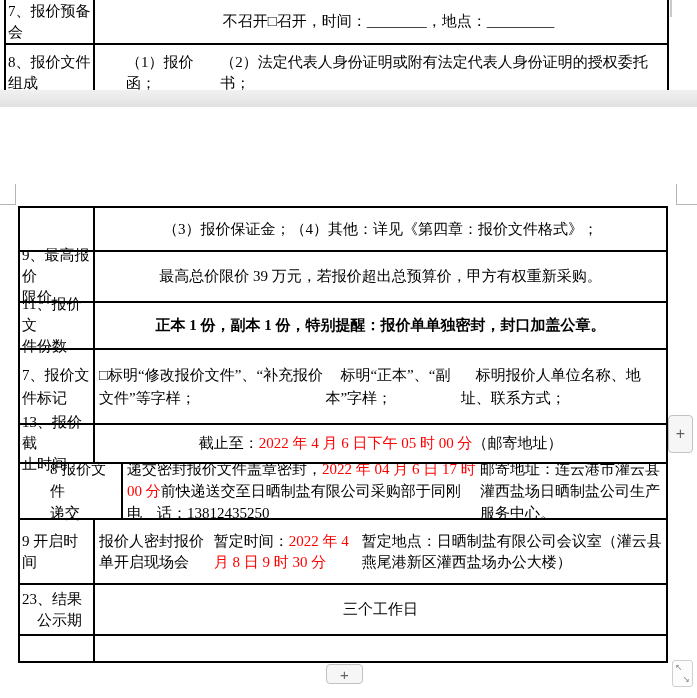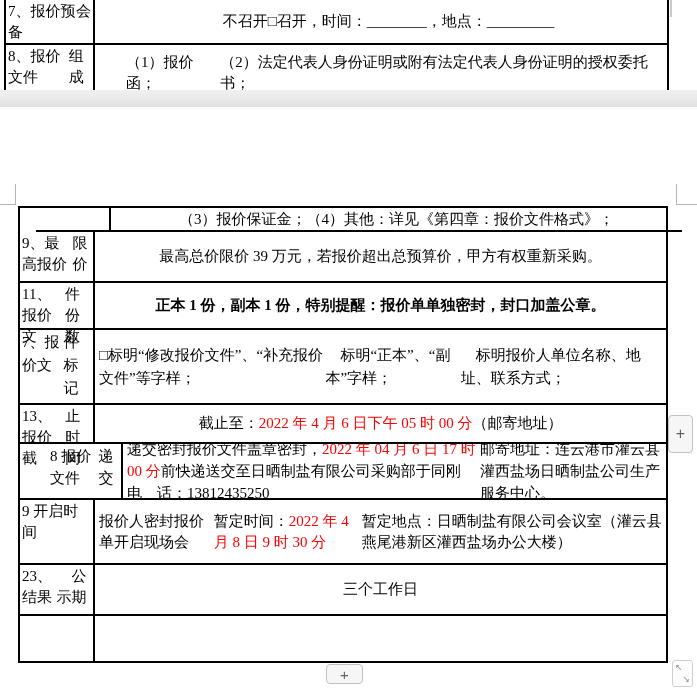--- a/index.html
+++ b/index.html
@@ -18,38 +18,38 @@
   #page2 { top:107px; height:591px; }
 
   
   .tbl { position:absolute; background:#fff; }
   #tbl1 { left:4px; top:0; width:665px; height:100px;
           border-left:2px solid #000; border-right:2px solid #000; }
   #tbl2 { left:18px; top:99px; width:650px; height:457px; border:2px solid #000; }
 
   .trow { display:flex; width:100%; border-bottom:2px solid #000; }
   .trow.last { border-bottom:none; }
-  .c1 { border-right:2px solid #000; display:flex; 
+  .c1 { border-right:2px solid #000; display:flex; flex-direction:column;
         justify-content:center; padding:1px 2px; }
   #tbl1 .c1 { width:89px; }
   #tbl2 .c1 { width:75px; }
   .c2 { flex:1; display:flex; flex-direction:row; justify-content:center;
         padding:1px 4px; overflow:hidden;align-items:center; }
   .ln { font-size:15px; line-height:21px; white-space:pre-wrap; word-break:break-all; }
   .lh20 .ln { line-height:20px; }
   .lh22 .ln { line-height:22px; }
   .lh23 .ln { line-height:23px; }
   .bold .ln, .ln.bold { font-weight:bold; }
   .red { color:#ff0000; }
 
   
   .r7 { height:45px; }
   .r8 { height:55px; border-bottom:none;gap:27px; }
   
-  .rA  { height:24px;margin-left:16px; }
+  .rA  { height:44px; }
   .r9  { height:51px; }
   .r11 { height:47px; }
   .r12 { height:75px; }
   .r13 { height:39px; }
   .r8d { height:56px;padding-left:28px; }
   .r9k { height:65px; }
   .r23 { height:51px; }
   .rEmpty { flex:1; border-bottom:none; }
   #tbl2 { display:flex; flex-direction:column; }
 

